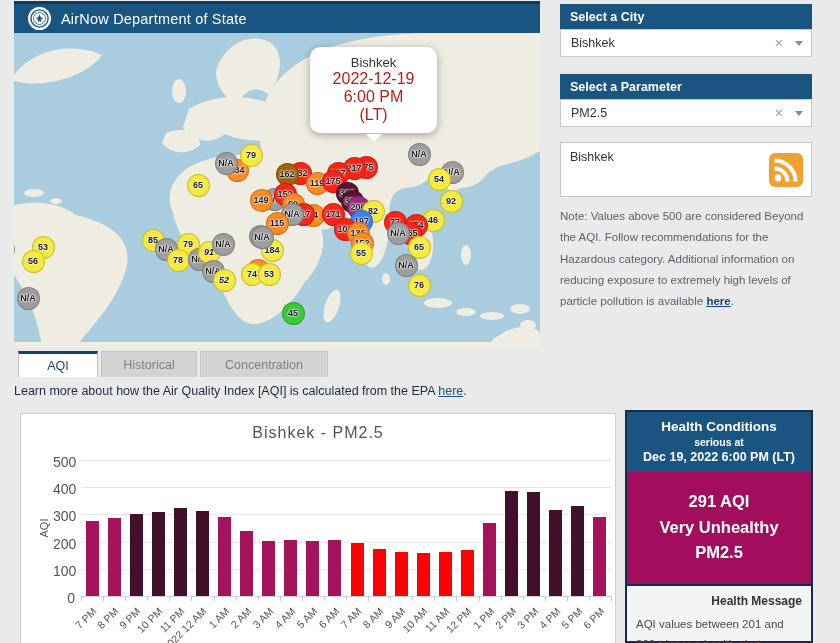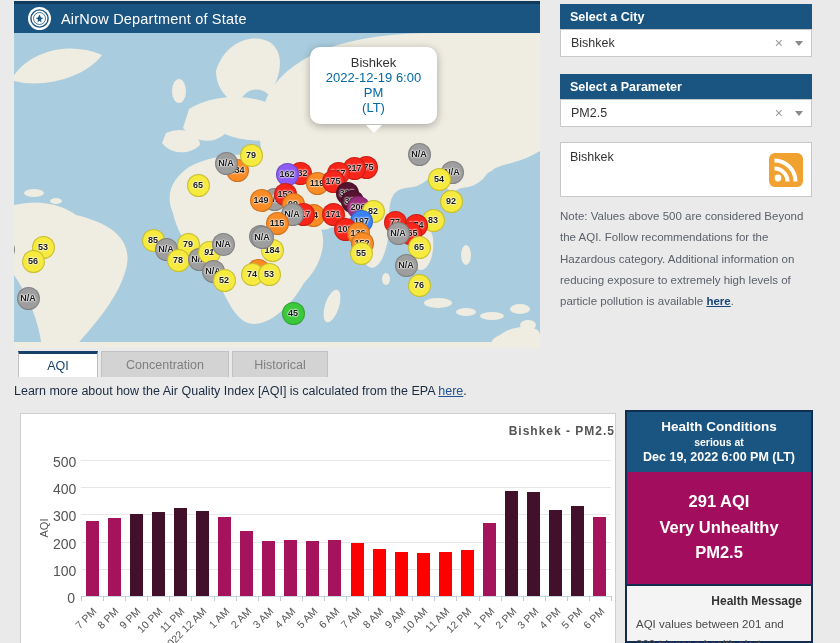--- a/index.html
+++ b/index.html
@@ -16,21 +16,21 @@
   
   .map { left:14px; top:33px; width:526px; height:315px; background:#A9CCDE; overflow:hidden; }
   .map svg.land { position:absolute; left:0; top:0; }
   .marker { position:absolute; width:23px; height:23px; border-radius:50%; border:1px solid rgba(0,0,0,.18);
             display:flex; align-items:center; justify-content:center; font-size:9px; font-weight:700; color:#1a1a1a;
             text-shadow:0 0 2px #fff,0 0 2px #fff,0 0 2px #fff; white-space:nowrap; }
   .popup { position:absolute; left:296px; top:14px; width:127px; background:#fff; border-radius:10px;
            box-shadow:0 2px 8px rgba(0,0,0,.3); padding:8px 6px 9px; text-align:center; z-index:50; }
   .popup:after { content:""; position:absolute; left:50%; bottom:-9px; margin-left:-8px; border:8px solid transparent; border-top-color:#fff; border-bottom:0; }
   .popup .p-city { font-size:13px; color:#333; }
-  .popup .p-date { font-size:13px; color:#0369a1; }
+  .popup .p-date { font-size:16px; color:#b91c1c; }
   .popup table { margin:5px auto 0; border-collapse:collapse; border:2px solid #1A5480; }
   .popup th { background:#1A5480; color:#fff; font-size:11.5px; padding:4px 6px; }
   .popup td { font-size:11.5px; padding:5px 6px; color:#333; border:1px solid #1A5480; }
   .popup td.aqi-val { background:#A30D5D; color:#fff; font-weight:700; }
 
   
   .sect-head { left:560px; width:252px; height:25px; background:#1A5480; color:#fff; font-size:12.5px; font-weight:700; display:flex; align-items:center; padding-left:10px; }
   .sel-box { left:560px; width:252px; height:28px; background:#fff; border:1px solid #C8C8C8; display:flex; align-items:center; padding:0 8px 0 10px; font-size:12.5px; color:#333; }
   .sel-box .grow { flex:1; }
   .sel-x { color:#9a9a9a; font-size:14px; margin-right:12px; }
@@ -45,21 +45,21 @@
   .tab { height:26px; display:flex; align-items:center; justify-content:center; font-size:12.5px; cursor:pointer; }
   .tab.active { width:80px; background:#fff; color:#17416B; border:1px solid #BFBFBF; border-top:3px solid #17416B; border-bottom:none; }
   .tab.inactive { background:#D3D3D3; color:#7F7F7F; border:1px solid #C2C2C2; border-bottom:none; }
   .tab.t1 { width:128px; margin-left:3px; }
   .tab.t2 { width:96px; margin-left:3px; }
   .learn { left:14px; top:384px; font-size:12.5px; color:#1B2B40; }
   .learn a { color:#205493; }
 
   
   .chart-panel { left:20px; top:413px; width:596px; height:240px; background:#fff; border:1px solid #CFCFCF; }
-  .chart-title { position:absolute; left:0; right:0; top:10px; text-align:right; font-size:12px; color:#555; letter-spacing:1px;font-weight:bold; }
+  .chart-title { position:absolute; left:0; right:0; top:10px; text-align:center; font-size:16px; color:#555; letter-spacing:1px; }
   .gridline { position:absolute; height:1px; background:#E7E7E7; }
   .baseline { position:absolute; height:1px; background:#C9D5DE; }
   .ytick { position:absolute; font-size:14px; color:#545454; width:22px; text-align:right; }
   .ylab { position:absolute; font-size:11px; color:#545454; transform:rotate(-90deg); }
   .bar { position:absolute; }
   .xtick { position:absolute; width:1px; height:5px; background:#BECBD4; }
   .xlab { position:absolute; font-size:10.5px; color:#545454; white-space:nowrap; transform:rotate(-45deg); transform-origin:right top; text-align:right; width:70px; }
 
   
   .cc { left:625px; top:410px; width:188px; height:233px; border:2px solid #112E51; background:#F4F4F4; }
@@ -136,32 +136,32 @@
       <div class="marker" style="left: 7.5px; top: 216.5px; background: rgb(245, 234, 61);">56</div>
       <div class="marker" style="left: 2.5px; top: 253.5px; background: rgb(158, 158, 158);">N/A</div>
       <div class="marker" style="left: 127.5px; top: 195.5px; background: rgb(245, 234, 61);">85</div>
       <div class="marker" style="left: 140.5px; top: 204.5px; background: rgb(158, 158, 158);">N/A</div>
       <div class="marker" style="left: 162.5px; top: 199.5px; background: rgb(245, 234, 61);">79</div>
       <div class="marker" style="left: 152.5px; top: 215.5px; background: rgb(245, 234, 61);">78</div>
       <div class="marker" style="left: 173.5px; top: 214.5px; background: rgb(158, 158, 158);">N/A</div>
       <div class="marker" style="left: 183.5px; top: 207.5px; background: rgb(245, 234, 61); font-style: italic;">91</div>
       <div class="marker" style="left: 197.5px; top: 199.5px; background: rgb(158, 158, 158);">N/A</div>
       <div class="marker" style="left: 187.5px; top: 226.5px; background: rgb(158, 158, 158);">N/A</div>
-      <div class="marker" style="left: 198.5px; top: 235.5px; background: rgb(245, 234, 61);">52</div>
+      <div class="marker" style="left: 198.5px; top: 235.5px; background: rgb(245, 234, 61); font-style: italic;">52</div>
       <div class="marker" style="left: 234.5px; top: 191.5px; background: rgb(158, 158, 158);">N/A</div>
       <div class="marker" style="left: 246.5px; top: 205.5px; background: rgb(245, 234, 61);">184</div>
       <div class="marker" style="left: 232.5px; top: 225.5px; background: rgb(251, 140, 37);">145</div>
       <div class="marker" style="left: 226.5px; top: 229.5px; background: rgb(245, 234, 61);">74</div>
       <div class="marker" style="left: 243.5px; top: 229.5px; background: rgb(245, 234, 61);">53</div>
       <div class="marker" style="left: 211.5px; top: 125.5px; background: rgb(251, 140, 37);">134</div>
       <div class="marker" style="left: 200.5px; top: 118.5px; background: rgb(158, 158, 158);">N/A</div>
       <div class="marker" style="left: 225.5px; top: 110.5px; background: rgb(245, 234, 61);">79</div>
       <div class="marker" style="left: 172.5px; top: 140.5px; background: rgb(245, 234, 61);">65</div>
       <div class="marker" style="left: 274.5px; top: 128.5px; background: rgb(248, 37, 26);">232</div>
-      <div class="marker" style="left: 261.5px; top: 129.5px; background: #8b5cf6;">162</div>
+      <div class="marker" style="left: 261.5px; top: 129.5px; background: #a16207;">162</div>
       <div class="marker" style="left: 291.5px; top: 138.5px; background: rgb(251, 140, 37);">119</div>
       <div class="marker" style="left: 248.5px; top: 154.5px; background: rgb(158, 158, 158);">N/A</div>
       <div class="marker" style="left: 235.5px; top: 155.5px; background: rgb(251, 140, 37);">149</div>
       <div class="marker" style="left: 259.5px; top: 149.5px; background: rgb(248, 37, 26);">152</div>
       <div class="marker" style="left: 267.5px; top: 159.5px; background: rgb(251, 140, 37);">99</div>
       <div class="marker" style="left: 287.5px; top: 170.5px; background: rgb(251, 140, 37);">54</div>
       <div class="marker" style="left: 277.5px; top: 169.5px; background: rgb(248, 37, 26);">117</div>
       <div class="marker" style="left: 266.5px; top: 169.5px; background: rgb(158, 158, 158);">N/A</div>
       <div class="marker" style="left: 251.5px; top: 178.5px; background: rgb(251, 140, 37);">115</div>
       <div class="marker" style="left: 236.5px; top: 192.5px; background: rgb(158, 158, 158);">N/A</div>
@@ -177,21 +177,21 @@
       <div class="marker" style="left: 369.5px; top: 177.5px; background: rgb(248, 37, 26);">77</div>
       <div class="marker" style="left: 336px; top: 176.5px; background: #3b82f6;">197</div>
       <div class="marker" style="left: 319.5px; top: 184.5px; background: rgb(248, 37, 26);">108</div>
       <div class="marker" style="left: 332.5px; top: 188.5px; background: rgb(251, 140, 37);">136</div>
       <div class="marker" style="left: 336.5px; top: 198.5px; background: rgb(251, 140, 37);">152</div>
       <div class="marker" style="left: 335.5px; top: 208.5px; background: rgb(245, 234, 61);">55</div>
       <div class="marker" style="left: 393.5px; top: 109.5px; background: rgb(158, 158, 158);">N/A</div>
       <div class="marker" style="left: 426.5px; top: 127.5px; background: rgb(158, 158, 158);">N/A</div>
       <div class="marker" style="left: 413.5px; top: 134.5px; background: rgb(245, 234, 61);">54</div>
       <div class="marker" style="left: 425.5px; top: 156.5px; background: rgb(245, 234, 61);">92</div>
-      <div class="marker" style="left: 407.5px; top: 175.5px; background: rgb(245, 234, 61);">83</div>
+      <div class="marker" style="left: 407.5px; top: 175.5px; background: rgb(245, 234, 61);">46</div>
       <div class="marker" style="left: 390.5px; top: 180.5px; background: rgb(248, 37, 26);">174</div>
       <div class="marker" style="left: 384.5px; top: 188.5px; background: rgb(248, 37, 26);">165</div>
       <div class="marker" style="left: 372.5px; top: 188.5px; background: rgb(158, 158, 158);">N/A</div>
       <div class="marker" style="left: 393.5px; top: 202.5px; background: rgb(245, 234, 61);">65</div>
       <div class="marker" style="left: 380.5px; top: 220.5px; background: rgb(158, 158, 158);">N/A</div>
       <div class="marker" style="left: 393.5px; top: 240.5px; background: rgb(245, 234, 61);">76</div>
       <div class="marker" style="left: 267.5px; top: 268.5px; background: rgb(59, 201, 59);">45</div>
     </div>
 
   <div class="popup">
@@ -224,22 +224,22 @@
       <path d="M5.5 15.5 A13 13 0 0 1 18.5 28.5" fill="none" stroke="#fff" stroke-width="4"></path>
       <path d="M5.5 7.5 A21 21 0 0 1 26.5 28.5" fill="none" stroke="#fff" stroke-width="4"></path>
     </svg>
   </span>
 </div>
 
 <div class="abs note"><span>Note: Values above 500 are considered Beyond the AQI. Follow recommendations for the Hazardous category. Additional information on reducing exposure to extremely high levels of particle pollution is available </span><a href="#">here</a><span>.</span></div>
 
 <div class="abs tabs">
   <div class="tab active">AQI</div>
+  <div class="tab inactive t2">Historical</div>
   <div class="tab inactive t1">Concentration</div>
-  <div class="tab inactive t2">Historical</div>
 </div>
 
 <div class="abs learn"><span>Learn more about how the Air Quality Index [AQI] is calculated from the EPA </span><a href="#">here</a><span>.</span></div>
 
 <div class="abs chart-panel">
   <div class="chart-title">Bishkek - PM2.5</div>
   <div id="plot">
       <div class="ytick" style="left: 32px; top: 176px;">0</div>
       <div class="gridline" style="left: 60px; width: 530px; top: 154.8px;"></div>
       <div class="ytick" style="left: 32px; top: 148.8px;">100</div>

